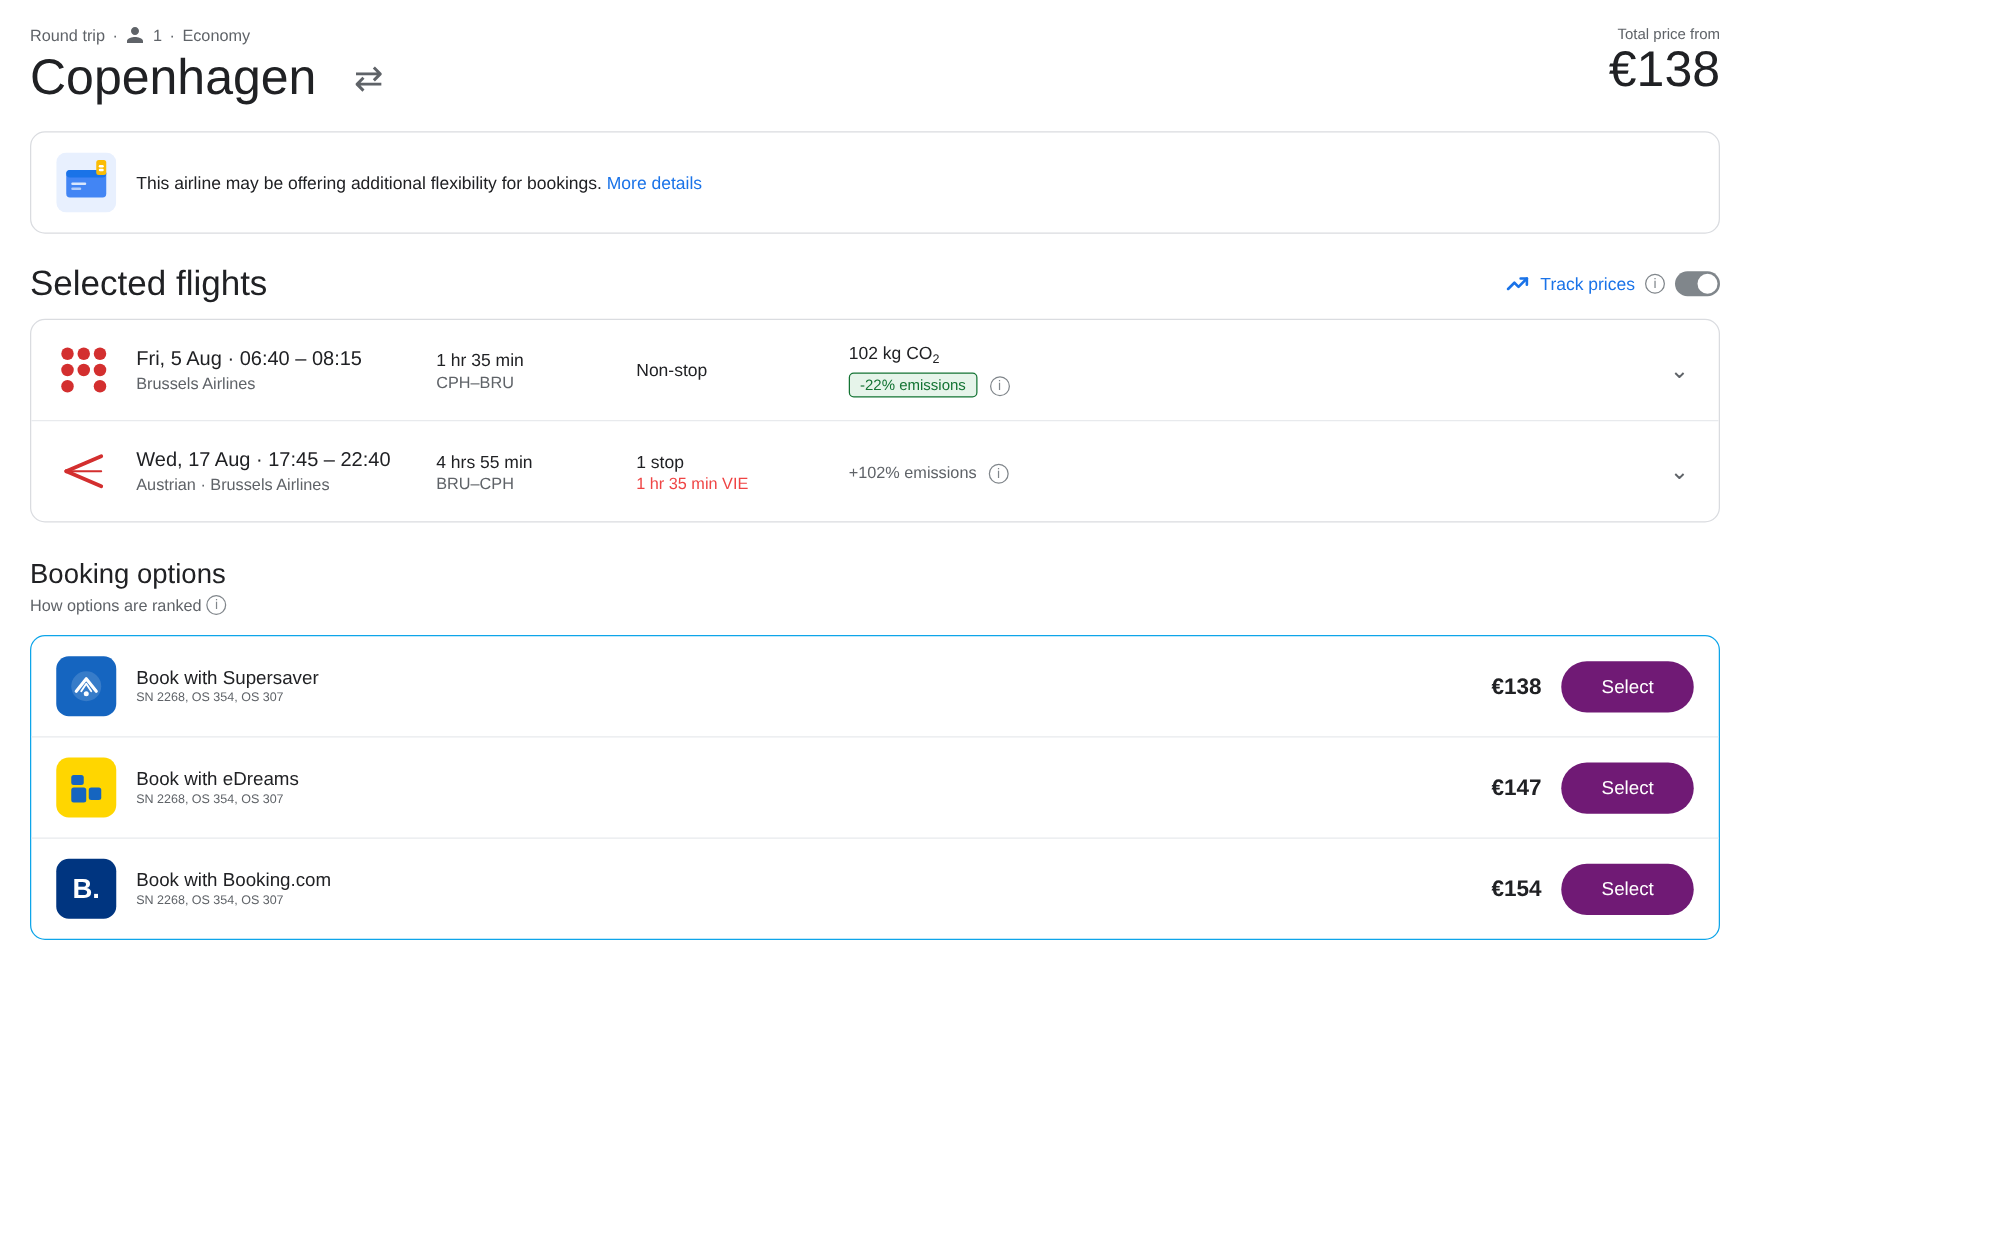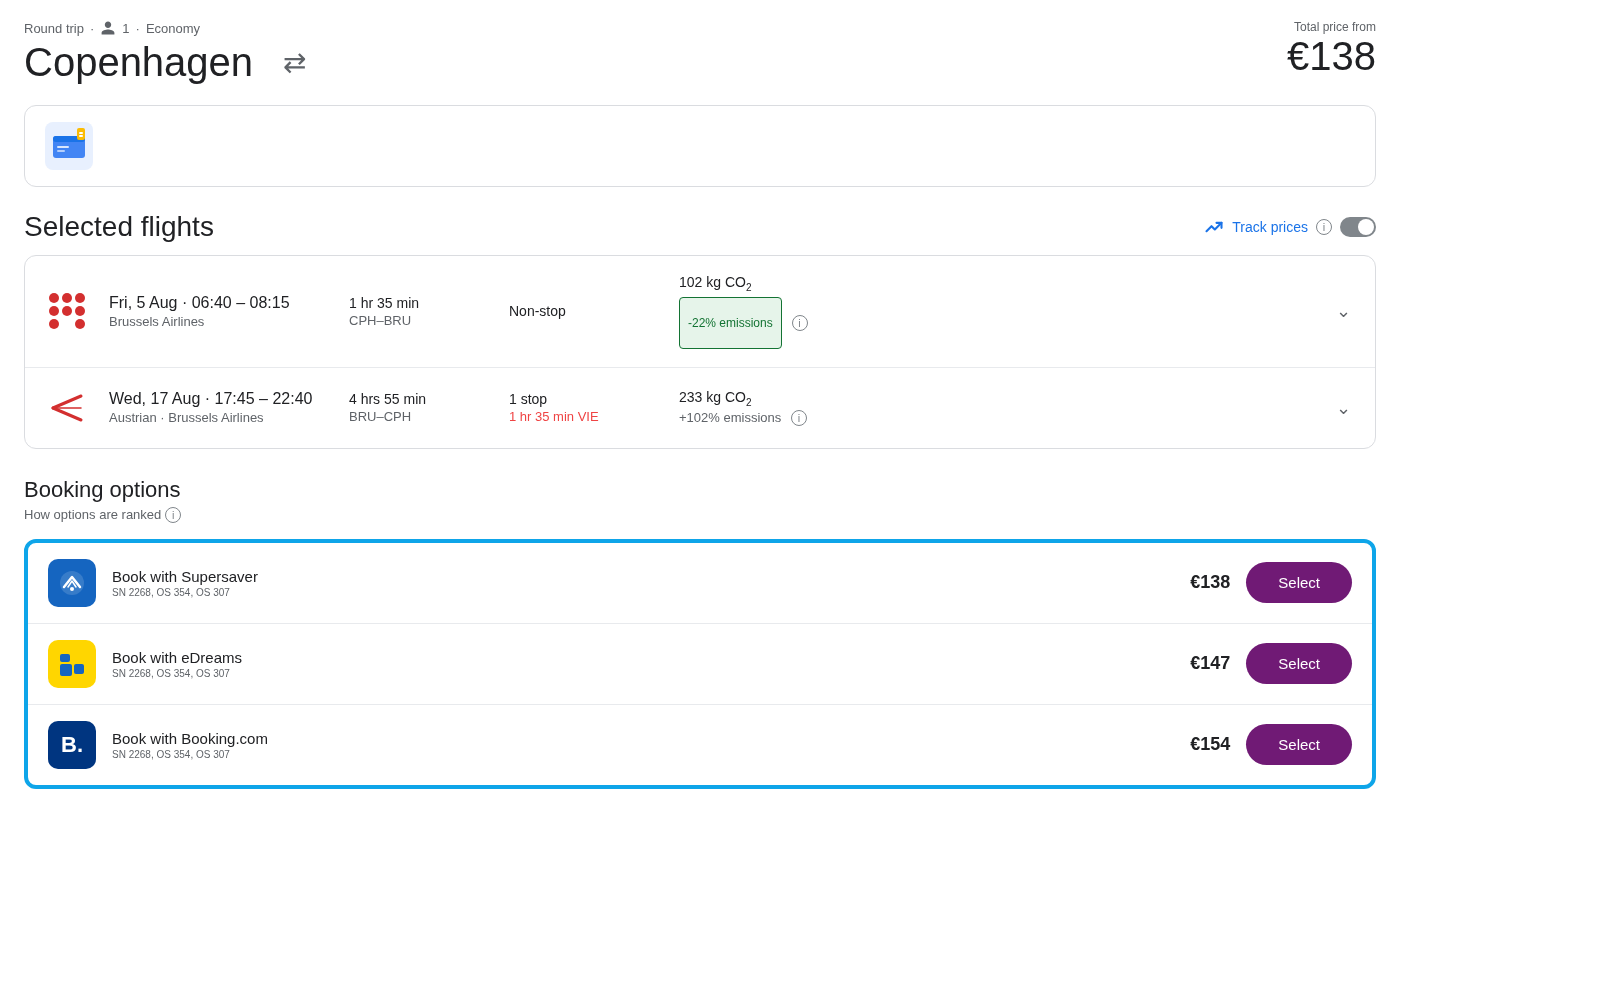--- a/index.html
+++ b/index.html
@@ -213,21 +213,21 @@
     .co2-label {
       font-size: 14px;
       font-weight: 500;
     }
     .emissions-badge {
       display: inline-block;
       background: #e6f4ea;
       color: #137333;
       border: 1px solid #137333;
       border-radius: 4px;
-      padding: 18px 8px;
+      padding: 2px 8px;
       font-size: 12px;
       font-weight: 500;
       margin-top: 4px;
     }
     .emissions-label {
       font-size: 13px;
       color: #5f6368;
       margin-top: 2px;
     }
 
@@ -249,21 +249,21 @@
       font-size: 13px;
       color: #5f6368;
       display: flex;
       align-items: center;
       gap: 4px;
       margin-bottom: 16px;
       cursor: pointer;
     }
 
     .booking-container {
-      border: 4px solid #0ea5e9;
+      border: 1px solid #0ea5e9;
       border-radius: 12px;
       overflow: hidden;
     }
     .booking-row {
       display: flex;
       align-items: center;
       padding: 16px 20px;
       border-bottom: 1px solid #e8eaed;
       gap: 16px;
     }
@@ -367,20 +367,24 @@
       <rect width="48" height="48" rx="8" fill="#e8f0fe"></rect>
       <rect x="8" y="14" width="32" height="22" rx="3" fill="#4285f4"></rect>
       <rect x="8" y="14" width="32" height="6" rx="3" fill="#1a73e8"></rect>
       <rect x="12" y="24" width="12" height="2" rx="1" fill="white" opacity="0.8"></rect>
       <rect x="12" y="28" width="8" height="2" rx="1" fill="white" opacity="0.6"></rect>
       <rect x="32" y="6" width="8" height="12" rx="2" fill="#fbbc04"></rect>
       <rect x="34" y="10" width="4" height="2" rx="1" fill="white"></rect>
       <rect x="34" y="13" width="4" height="2" rx="1" fill="white"></rect>
     </svg>
   </div>
+  <div class="banner-text">
+    <span>This airline may be offering additional flexibility for bookings.</span>
+    <a class="banner-link">More details</a>
+  </div>
 </div>
 
 <div class="section-header">
   <h2 class="section-title">Selected flights</h2>
   <div class="track-prices">
     <svg width="20" height="20" viewBox="0 0 24 24" fill="none" stroke="#1a73e8" stroke-width="2.5" stroke-linecap="round" stroke-linejoin="round">
       <polyline points="3 17 9 11 13 15 21 7"></polyline>
       <polyline points="15 7 21 7 21 13"></polyline>
     </svg>
     <span>Track prices</span>
@@ -448,21 +452,20 @@
     </div>
     <div class="flight-duration">
       <div class="duration-time">4 hrs 55 min</div>
       <div class="duration-route">BRU–CPH</div>
     </div>
     <div class="flight-stops">
       <div class="stops-label">1 stop</div>
       <div class="stops-detail">1 hr 35 min VIE</div>
     </div>
     <div class="flight-emissions">
-      <div class="co2-label">233 kg CO<sub>2</sub></div>
       <div class="emissions-label">
         <span>+102% emissions</span>
         <span class="info-icon" style="margin-left:6px">i</span>
       </div>
     </div>
     <div class="chevron">⌄</div>
   </div>
 </div>
 
 <div class="booking-section">

